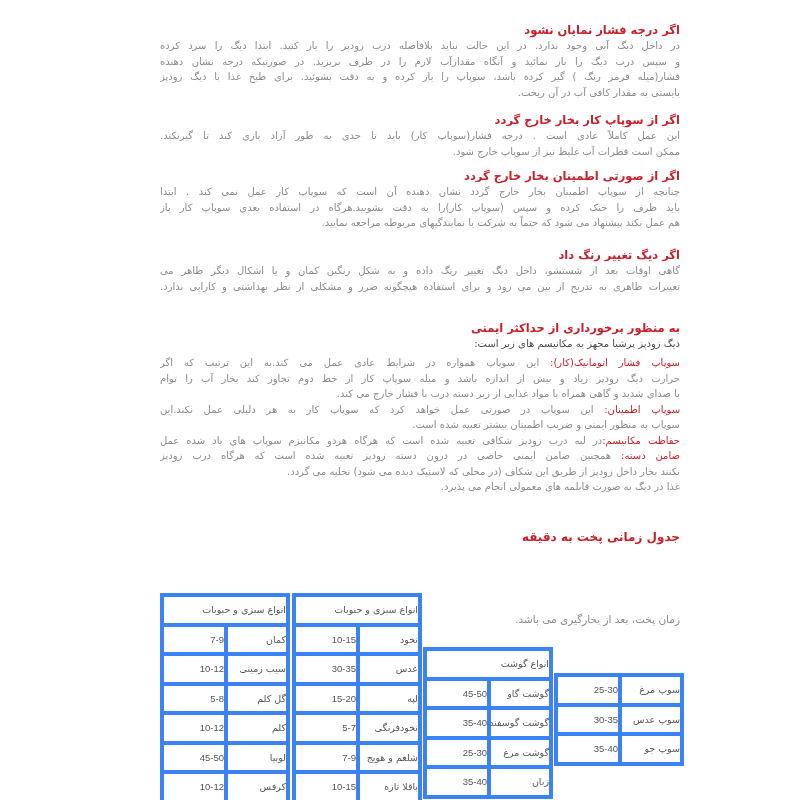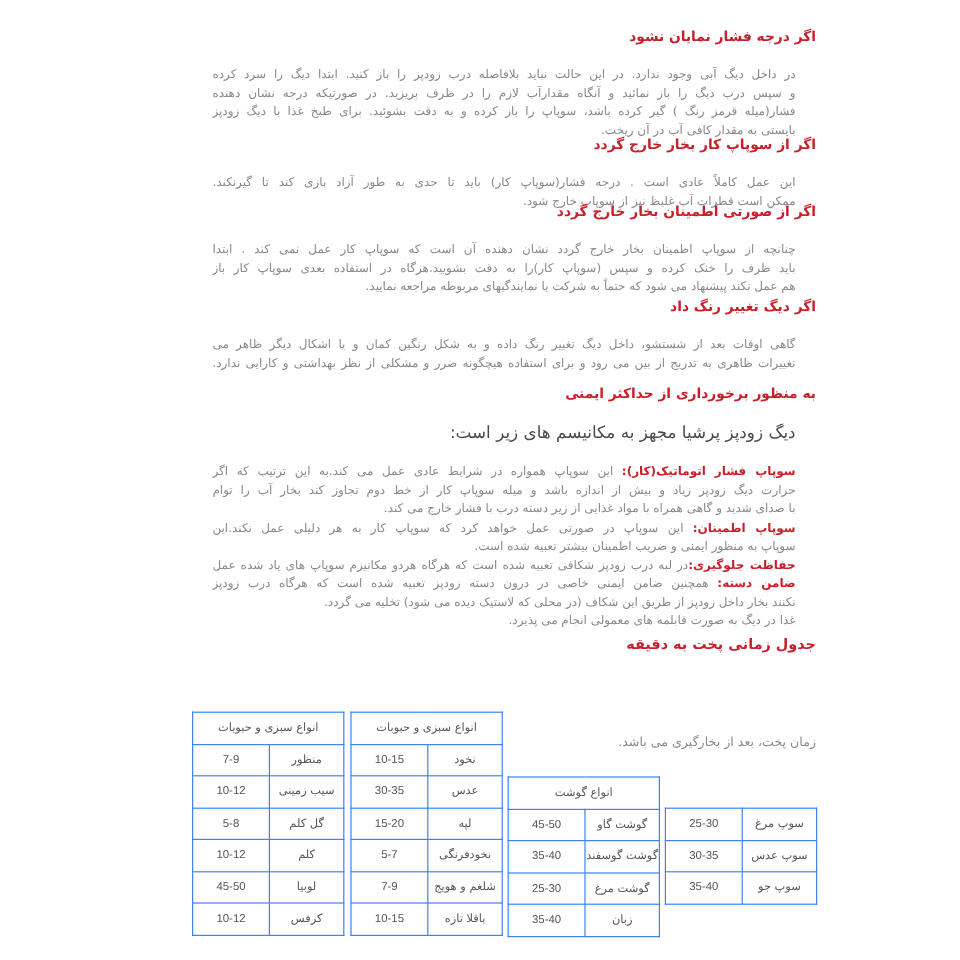--- a/index.html
+++ b/index.html
@@ -2,39 +2,39 @@
 <html><head>
 <meta charset="utf-8">
 <style>
   html, body { margin: 0; padding: 0; background: #ffffff; }
   body { width: 800px; height: 800px; position: relative; overflow: hidden;
          font-family: "DejaVu Sans", "Liberation Sans", sans-serif; }
   .page { position: absolute; left: 0; top: 0; width: 800px; height: 800px; }
 
   .block { position: absolute; left: 160px; width: 520px; direction: rtl; text-align: justify; }
   .h { color: #c8202b; font-size: 11.5px; font-weight: bold; line-height: 16px; margin: 0; white-space: nowrap; }
-  .p { color: #8a8a8a; font-size: 10px; line-height: 15.5px; margin: 17px; letter-spacing: 0; }
-  .p.dark { color: #4a4a4a; font-size: 14px; line-height: 16px; }
-  .term { color: #c8202b; font-weight: bold; }
+  .p { color: #8a8a8a; font-size: 10px; line-height: 15.5px; margin: 0; letter-spacing: 0; }
+  .p.dark { color: #4a4a4a; font-size: 10px; line-height: 16px; }
+  .term { color: #c8202b; font-weight: normal; }
   .line { display: block; white-space: nowrap; overflow: hidden; text-align: justify; text-align-last: justify; }
   .line.last { text-align-last: right; }
 
   #sec1 { top: 22px; }
   #sec2 { top: 112px; }
   #sec3 { top: 168px; }
   #sec4 { top: 247px; }
   #sec5 { top: 320px; }
 
   .table-title { position: absolute; right: 120px; top: 530px; direction: rtl; color: #c8202b;
                  font-size: 12px; font-weight: bold; white-space: nowrap; }
   .table-note { position: absolute; right: 120px; top: 613px; direction: rtl; color: #8a8a8a;
                 font-size: 10.5px; white-space: nowrap; letter-spacing: 0.5px; }
 
   table.ct { position: absolute; border-collapse: collapse; direction: rtl; table-layout: fixed; }
-  table.ct td, table.ct th { border: 1px solid #3b82f6; height: 25.5px; padding: 0; text-align: center;
+  table.ct td, table.ct th { border: 4px solid #3b82f6; height: 25.5px; padding: 0; text-align: right;
     font-size: 9.5px; color: #555555; font-weight: normal; white-space: nowrap; overflow: hidden; }
   table.ct th { color: #555555; }
   table.ct td.num { font-family: "Liberation Sans", sans-serif; font-size: 9.5px; color: #555; }
 
   #t1 { left: 160px; top: 593px; width: 127px; }
   #t2 { left: 292px; top: 593px; width: 126px; }
   #t3 { left: 423px; top: 647px; width: 126px; }
   #t4 { left: 554px; top: 673px; width: 126px; }
   col.c-name { width: 62px; }
   col.c-time { width: 64px; }
@@ -85,21 +85,21 @@
       <span class="line last">دیگ زودپز پرشیا مجهز به مکانیسم های زیر است:</span>
     </p>
     <p class="p" style="margin-top:3px;">
       <span class="line"><span class="term">سوپاپ فشار اتوماتیک(کار):</span><span> این سوپاپ همواره در شرایط عادی عمل می کند.به این ترتیب که اگر</span></span>
       <span class="line">حرارت دیگ زودپز زیاد و بیش از اندازه باشد و میله سوپاپ کار از خط دوم تجاوز کند بخار آب را توام</span>
       <span class="line last">با صدای شدید و  گاهی همراه با مواد غذایی از زیر دسته درب با فشار خارج می کند.</span>
 
       <span class="line"><span class="term">سوپاپ اطمینان:</span><span> این سوپاپ در صورتی عمل خواهد کرد که سوپاپ کار به هر دلیلی عمل نکند.این</span></span>
       <span class="line last">سوپاپ به منظور ایمنی و ضریب اطمینان بیشتر تعبیه شده است.</span>
 
-      <span class="line"><span class="term">حفاظت جلوگیری:</span><span>در لبه درب زودپز شکافی تعبیه شده است که هرگاه هردو مکانیزم سوپاپ های یاد شده عمل</span></span>
+      <span class="line"><span class="term">حفاظت مکانیسم:</span><span>در لبه درب زودپز شکافی تعبیه شده است که هرگاه هردو مکانیزم سوپاپ های یاد شده عمل</span></span>
       <span class="line"><span class="term">ضامن دسته:</span><span> همچنین ضامن ایمنی خاصی در درون دسته زودپز تعبیه شده است که هرگاه درب زودپز</span></span>
 
       <span class="line last">نکنند بخار داخل زودپز از طریق این شکاف (در محلی که لاستیک دیده می شود) تخلیه می گردد.</span>
       <span class="line last">غذا در دیگ به صورت قابلمه های معمولی انجام می پذیرد.</span>
     </p>
   </div>
 
   <div class="table-title">جدول زمانی پخت به دقیقه</div>
   <div class="table-note">زمان پخت، بعد از بخارگیری می باشد.</div>
 
@@ -191,21 +191,21 @@
   <table class="ct" id="t1">
     <colgroup>
         <col class="c-name">
         <col class="c-time">
       </colgroup>
     <tbody>
         <tr>
           <th colspan="2">انواع سبزی و حبوبات</th>
         </tr>
     <tr>
-          <td>منظور</td>
+          <td>کمان</td>
           <td class="num">7-9</td>
         </tr>
     <tr>
           <td>سیب زمینی</td>
           <td class="num">10-12</td>
         </tr>
     <tr>
           <td>گل کلم</td>
           <td class="num">5-8</td>
         </tr>

